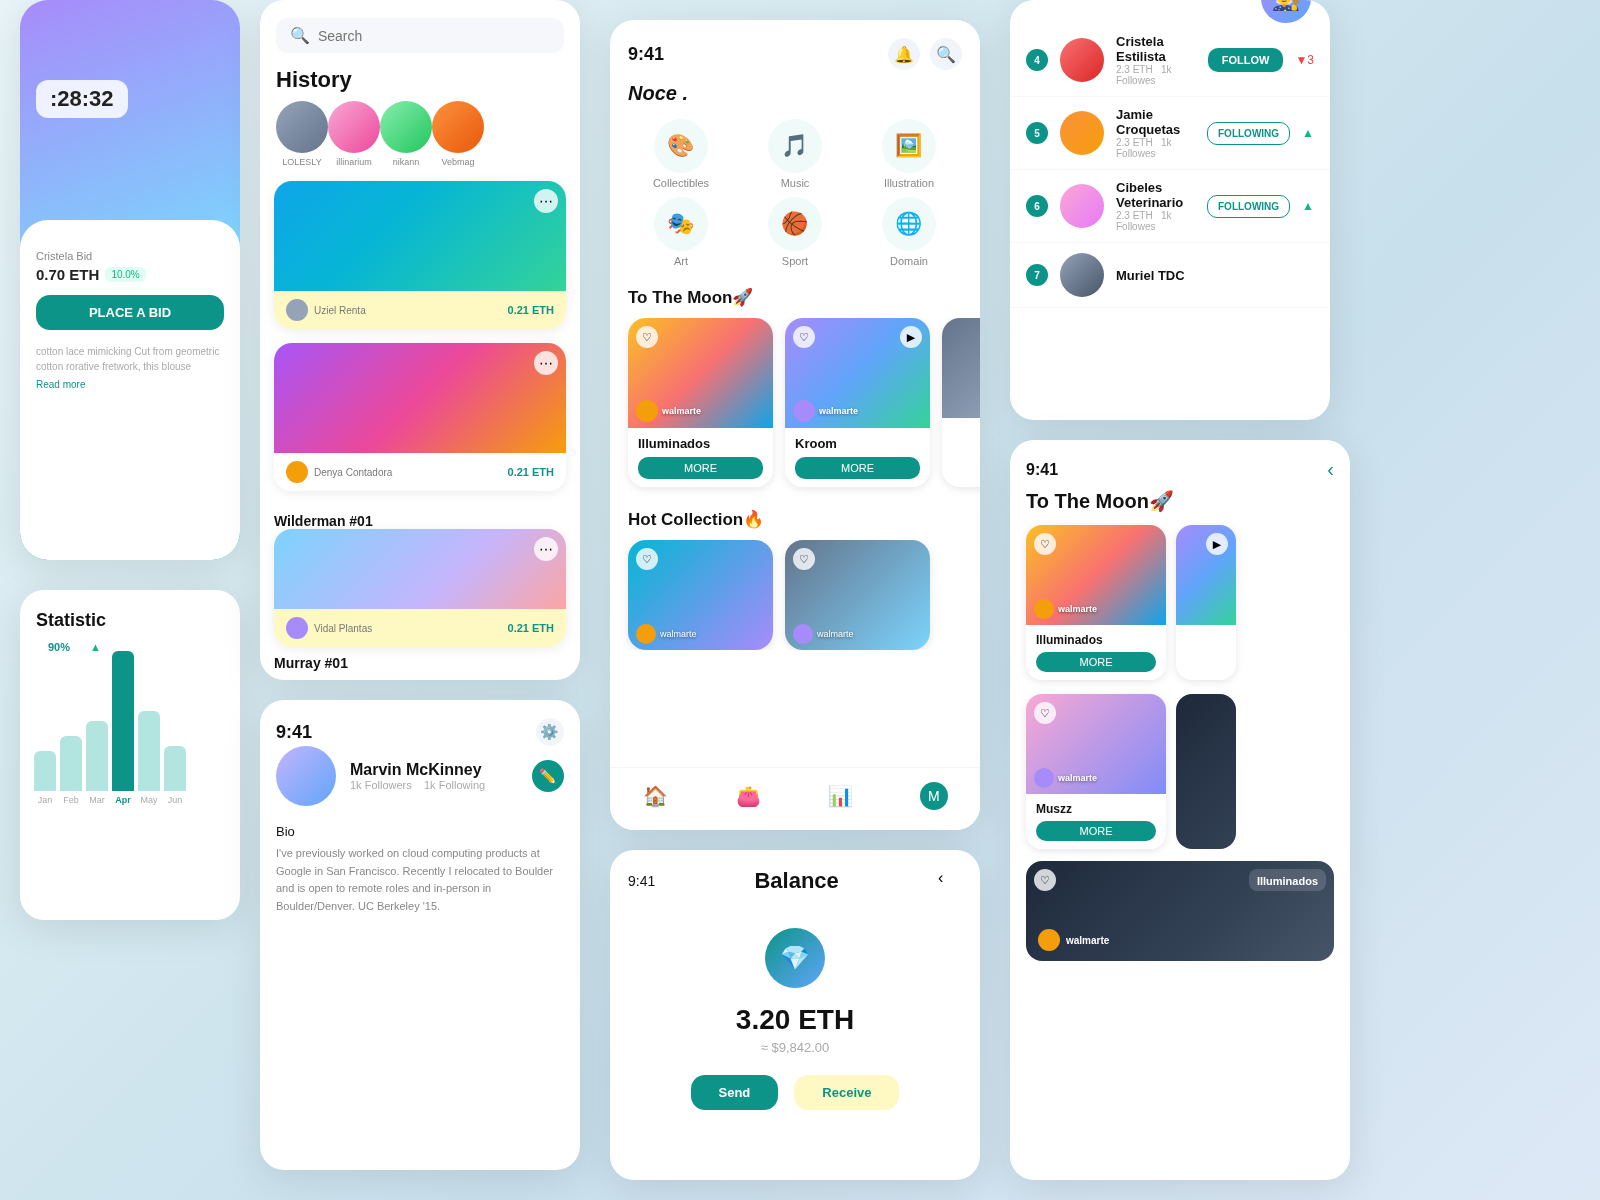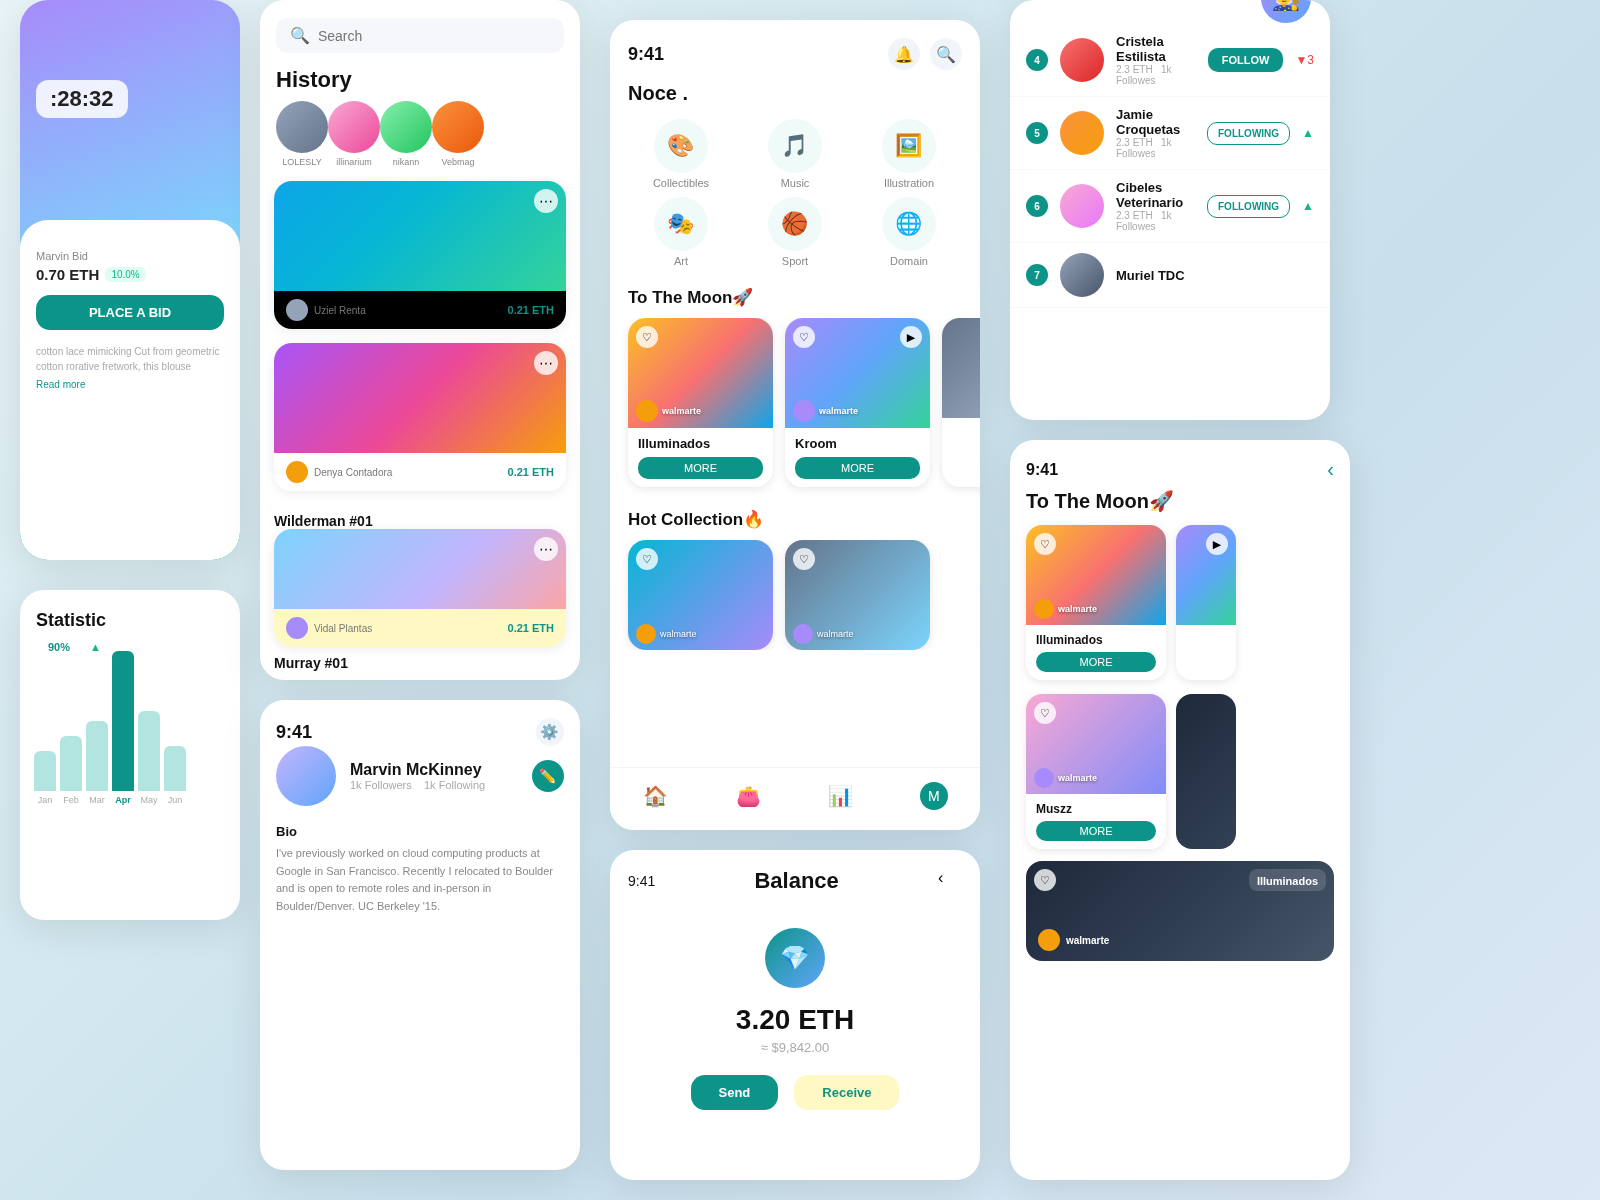--- a/index.html
+++ b/index.html
@@ -191,41 +191,41 @@
     #card-profile .profile-name { font-size: 16px; font-weight: 700; color: #111; }
     #card-profile .profile-stats { font-size: 11px; color: #aaa; }
     #card-profile .edit-btn {
       margin-left: auto;
       width: 32px; height: 32px; border-radius: 50%;
       background: #0d9488;
       display: flex; align-items: center; justify-content: center;
       color: #fff; font-size: 14px; cursor: pointer;
     }
     #card-profile .bio-section { padding: 8px 16px; }
-    #card-profile .bio-label { font-size: 13px; font-weight: 700; color: #111; margin-bottom: 6px; }
+    #card-profile .bio-label { font-size: 13px; font-weight: 400; color: #111; margin-bottom: 6px; }
     #card-profile .bio-text { font-size: 11px; color: #888; line-height: 1.6; }
 
     
     #card-main {
       left: 610px; top: 20px;
       width: 370px; height: 810px;
     }
     #card-main .main-header {
       display: flex; justify-content: space-between; align-items: center;
       padding: 18px 18px 0;
     }
     #card-main .main-time { font-size: 18px; font-weight: 600; color: #111; }
     #card-main .main-icons { display: flex; gap: 10px; }
     #card-main .main-icon-btn {
       width: 32px; height: 32px; border-radius: 50%;
       background: #f1f5f9;
       display: flex; align-items: center; justify-content: center;
       font-size: 16px; cursor: pointer;
     }
-    #card-main .greeting { font-size: 20px; font-weight: 700; color: #111; padding: 12px 18px 0; }
+    #card-main .greeting { font-size: 20px; font-weight: 700; color: #111; padding: 12px 18px 0; font-style: italic; }
     #card-main .categories-row {
       display: grid; grid-template-columns: repeat(3, 1fr);
       gap: 8px;
       padding: 14px 18px;
     }
     .cat-item {
       display: flex; flex-direction: column; align-items: center; gap: 4px;
       cursor: pointer;
     }
     .cat-icon-circle {
@@ -436,21 +436,21 @@
     }
     .r-dark-img { width: 100%; height: 100%; background: linear-gradient(135deg, #1e293b 0%, #334155 60%, #475569 100%); }
   </style>
 </head>
 <body>
 
 <div class="card" id="card-left">
   <div class="time-badge">:28:32</div>
   <div class="blob-inner">
     <div class="bid-section">
-      <div class="bid-label">Marvin Bid</div>
+      <div class="bid-label">Cristela Bid</div>
       <div style="display:flex;align-items:center;margin-top:4px;">
         <span class="bid-amount">0.70 ETH</span>
         <span class="bid-percent">10.0%</span>
       </div>
       <button class="place-bid-btn">PLACE A BID</button>
       <div class="desc-text">cotton lace mimicking Cut from geometric cotton rorative fretwork, this blouse</div>
       <a class="read-more">Read more</a>
     </div>
   </div>
 </div>
@@ -511,21 +511,21 @@
     <div class="history-avatar-item">
       <div class="history-avatar-circle av-color-4"></div>
       <span class="history-avatar-name">Vebmag</span>
     </div>
   </div>
 
   <div class="nft-card-item">
     <div class="nft-card-img nft-img-1">
       <div class="nft-more-btn">⋯</div>
     </div>
-    <div style="background:#000000;padding:8px 12px;display:flex;justify-content:space-between;align-items:center;">
+    <div style="background:#fef9c3;padding:8px 12px;display:flex;justify-content:space-between;align-items:center;">
       <div class="nft-card-owner">
         <div class="owner-dot" style="background:#94a3b8;border-radius:50%;"></div>
         <span class="owner-name">Uziel Renta</span>
       </div>
       <span class="nft-price">0.21 ETH</span>
     </div>
   </div>
 
   <div class="nft-card-item">
     <div class="nft-card-img nft-img-2">

